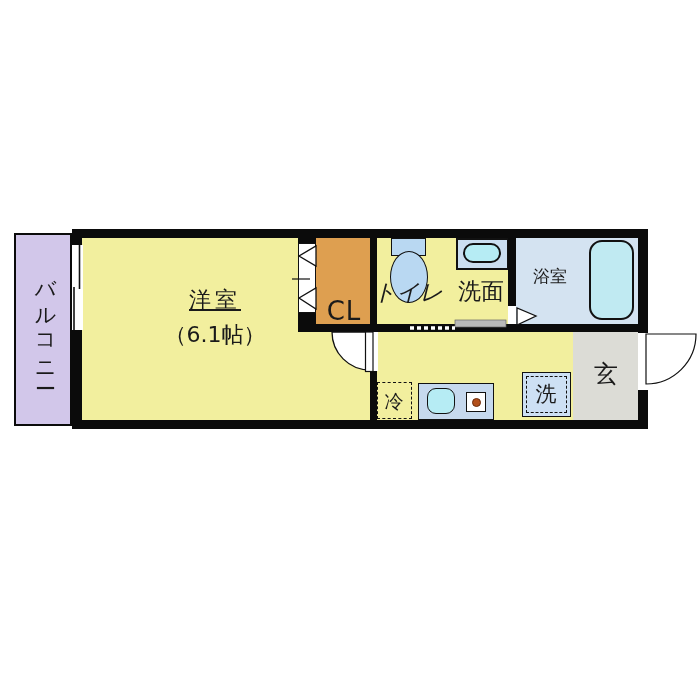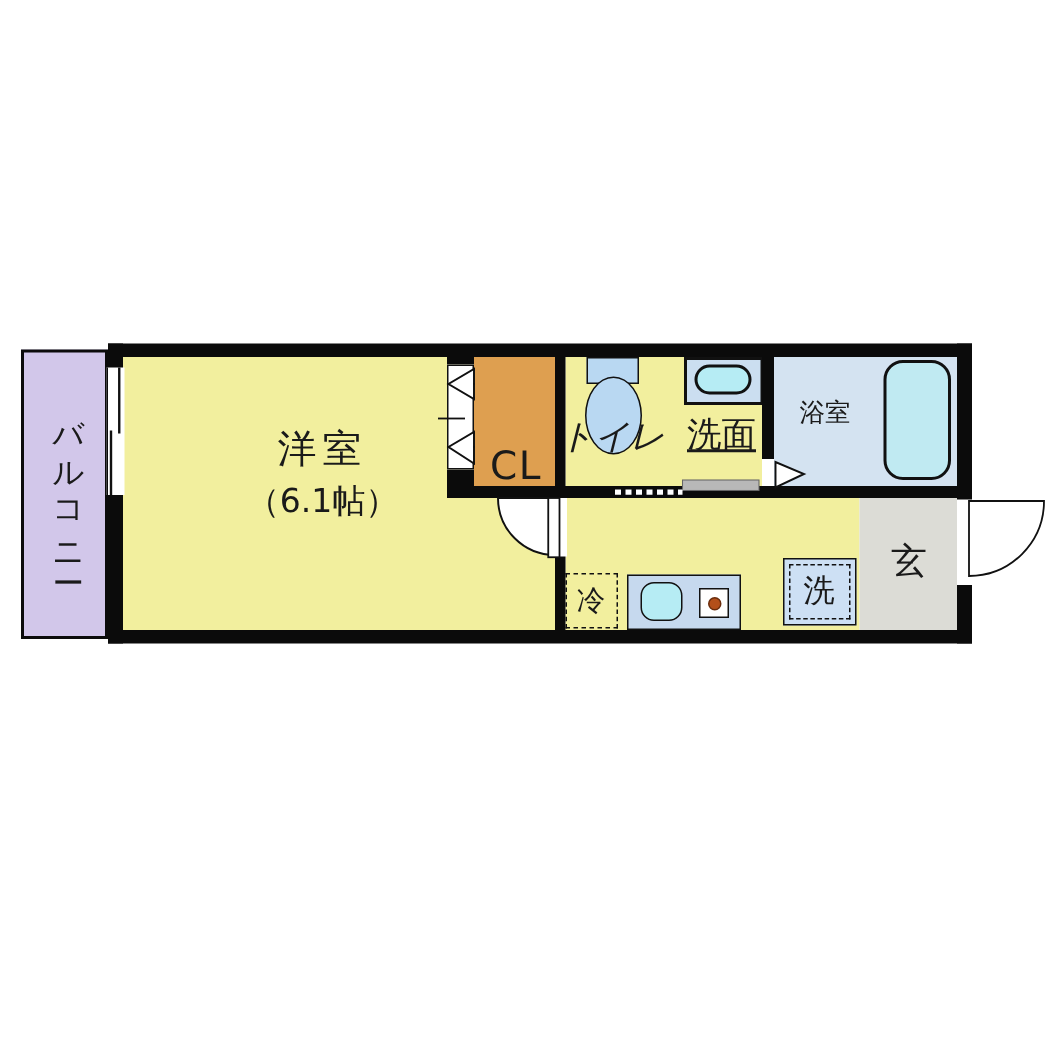--- a/index.html
+++ b/index.html
@@ -40,25 +40,25 @@
   .toilet-bowl{left:390px;top:251px;width:38px;height:52px;background:#b9d8f2;border:1.5px solid #111;border-radius:50%;}
   .kitchen-counter{left:418px;top:383px;width:76px;height:37px;background:#c6d9ee;border:1.5px solid #111;}
   .kitchen-sink{left:427px;top:388px;width:28px;height:26px;background:#b6ecf4;border:1.5px solid #111;border-radius:9px;}
   .stove{left:466px;top:392px;width:20px;height:20px;background:#fff;border:1.5px solid #111;}
   .stove-dot{left:471.5px;top:397.5px;width:9px;height:9px;background:#b34f1a;border:1px solid #6b2d0d;border-radius:50%;}
   .fridge{left:377px;top:382px;width:35px;height:37px;border:1.5px dashed #111;}
   .washer{left:522px;top:372px;width:49px;height:45px;background:#cde0f4;border:1.5px solid #111;}
   .washer-inner{left:526px;top:376px;width:41px;height:37px;border:1.5px dashed #111;}
   
   .lbl{position:absolute;color:#1a1a1a;white-space:nowrap;transform:translate(-50%,-50%);line-height:1;}
-  .lbl-yoshitsu{left:215px;top:300px;font-size:26px;letter-spacing:4px;}
+  .lbl-yoshitsu{left:215px;top:300px;font-size:22px;letter-spacing:4px;text-decoration:underline;}
   .lbl-size{left:215px;top:335px;font-size:22px;text-align:center;}
   .lbl-cl{left:344px;top:283px;font-size:26px;letter-spacing:1px;margin-top:28px;}
   .lbl-toilet{left:408px;top:292px;font-size:23px;font-style:italic;}
-  .lbl-senmen{left:481px;top:291px;font-size:23px;text-decoration:underline;}
+  .lbl-senmen{left:481px;top:291px;font-size:23px;}
   .lbl-yokushitsu{left:550px;top:276px;font-size:17px;}
   .lbl-genkan{left:606px;top:374px;font-size:24px;}
   .lbl-rei{left:394px;top:401px;font-size:19px;}
   .lbl-sen{left:546px;top:394px;font-size:21px;}
   .lbl-balcony{left:45px;top:323px;font-size:21px;writing-mode:vertical-rl;text-orientation:upright;
                letter-spacing:4px;transform:translate(-50%,-50%);}
   svg.overlay{position:absolute;left:0;top:0;pointer-events:none;}
 </style>
 </head>
 <body>

